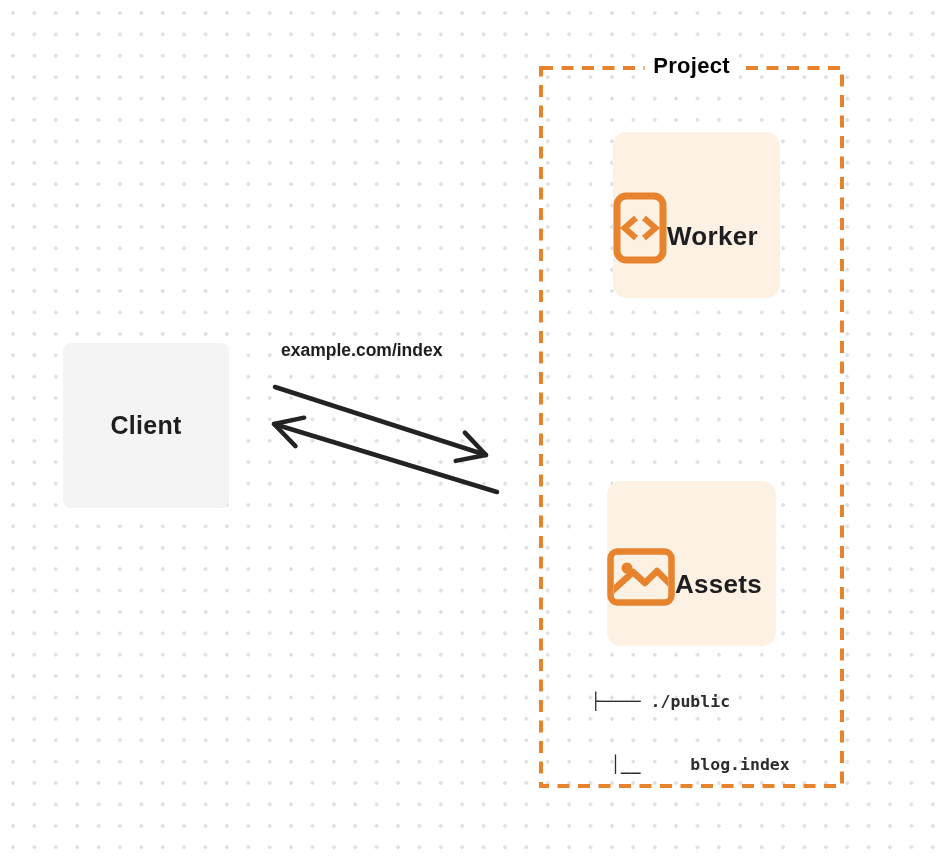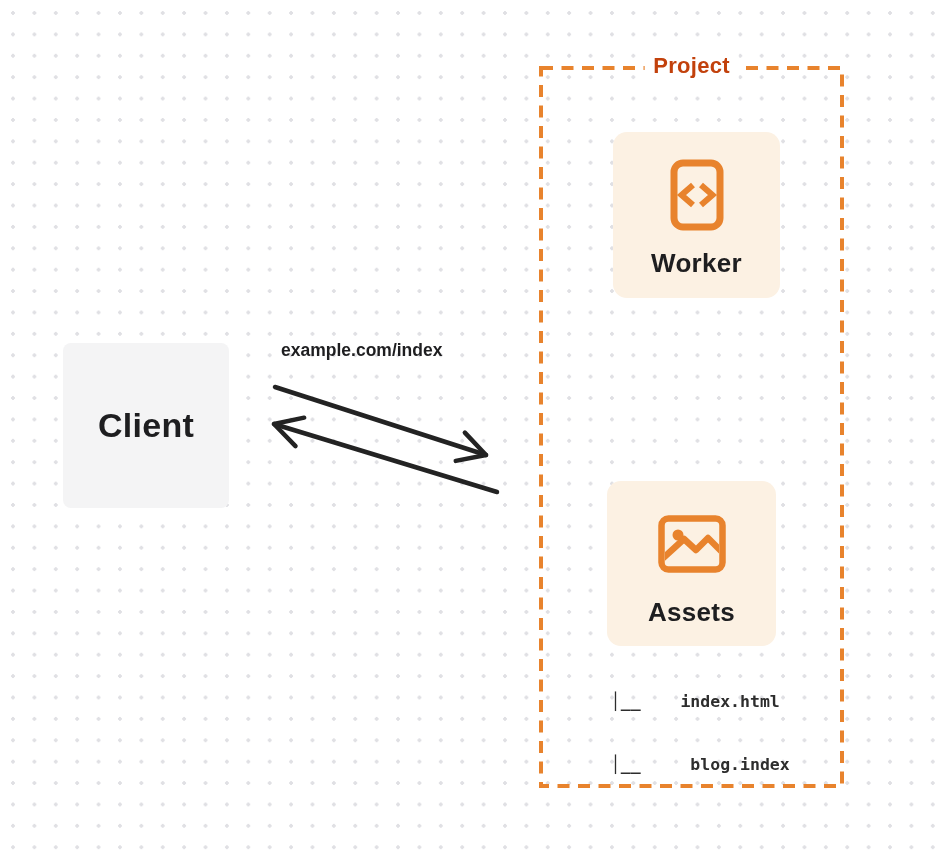--- a/index.html
+++ b/index.html
@@ -27,21 +27,21 @@
     position: absolute;
     left: 63px; top: 343px;
     width: 166px; height: 165px;
     background: #f4f4f5;
     border-radius: 8px;
     display: flex;
     align-items: center;
     justify-content: center;
   }
   .client-label {
-    font-size: 34px;
+    font-size: 25px;
     font-weight: bold;
     color: #1e1e20;
     letter-spacing: 0.3px;
   }
   .request-label {
     position: absolute;
     left: 281px; top: 340px;
     font-size: 17.5px;
     font-weight: bold;
     color: #1e1e20;
@@ -57,32 +57,31 @@
   }
   .project-label {
     position: absolute;
     top: -13px;
     left: 50%;
     transform: translateX(-50%);
     height: 26px;
     line-height: 26px;
     padding: 0 9px;
     background: #ffffff;
-    color: #c2410c;
+    color: #000000;
     font-size: 22px;
     font-weight: bold;
     letter-spacing: 0.3px;
     white-space: nowrap;
   }
   .card {
     position: absolute;
     border-radius: 14px;
     background: #fcf1e3;
     display: flex;
-    flex-direction: column;
     align-items: center;
     padding-top: 26px;
     box-sizing: border-box;
   }
   .worker-card { left: 74px; top: 66px; width: 167px; height: 166px; }
   .assets-card { left: 68px; top: 415px; width: 169px; height: 165px; }
   .icon-wrap {
     height: 74px;
     display: flex;
     align-items: center;
@@ -154,19 +153,19 @@
           </defs>
           <rect x="3.5" y="3.5" width="61" height="51" rx="7" fill="none" stroke="#e8832d" stroke-width="6.5"></rect>
           <circle cx="20" cy="20" r="5.5" fill="#e8832d"></circle>
           <path d="M3 45 L26 24 L38 35 L50 23 L65 38" fill="none" stroke="#e8832d" stroke-width="6.5" stroke-linejoin="round" clip-path="url(#imgClip)"></path>
         </svg>
       </div>
       <div class="card-label">Assets</div>
     </div>
 
     <div class="file-tree">
-      <div class="tree-line">  │__    index.html</div>
+      <div class="tree-line">├──── ./public</div>
       <div class="tree-line">  │__     blog.index</div>
       
     </div>
   </div>
 
 </div>
 
 </body></html>

